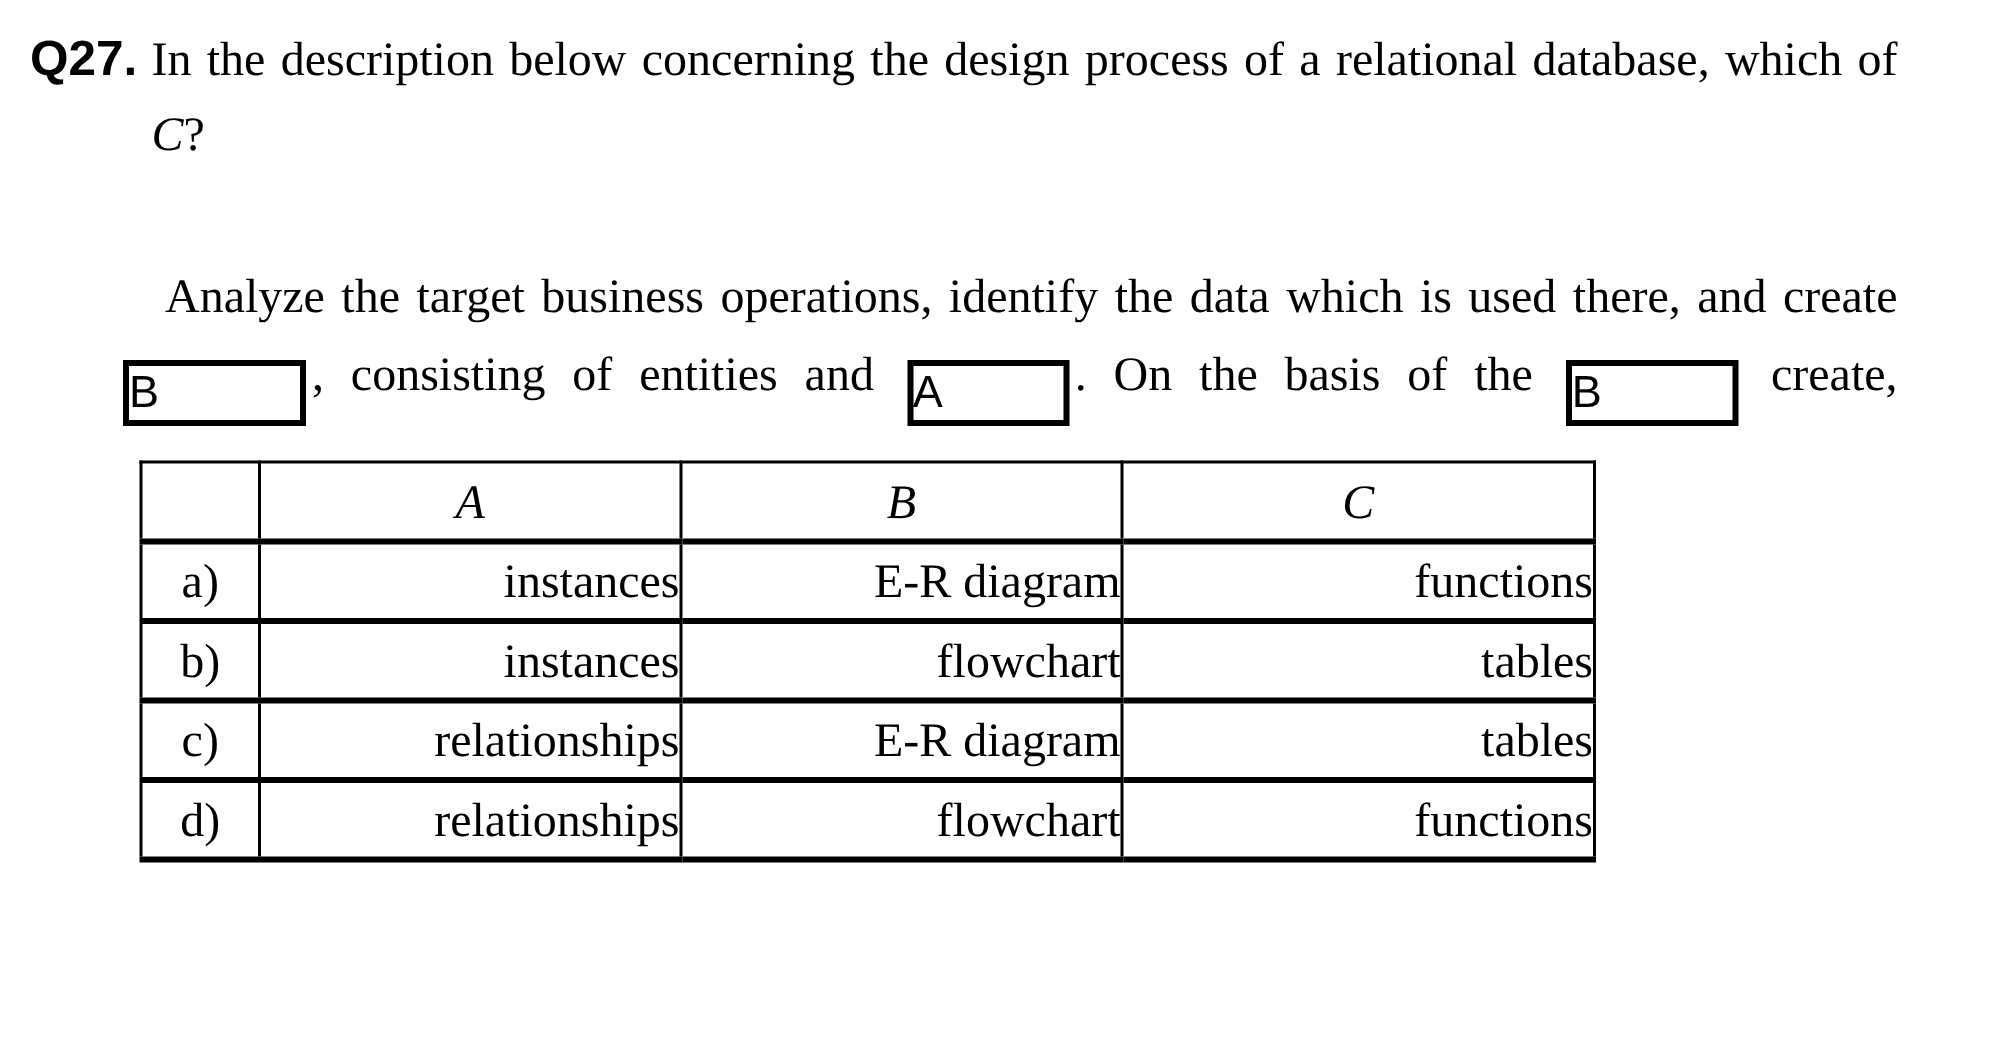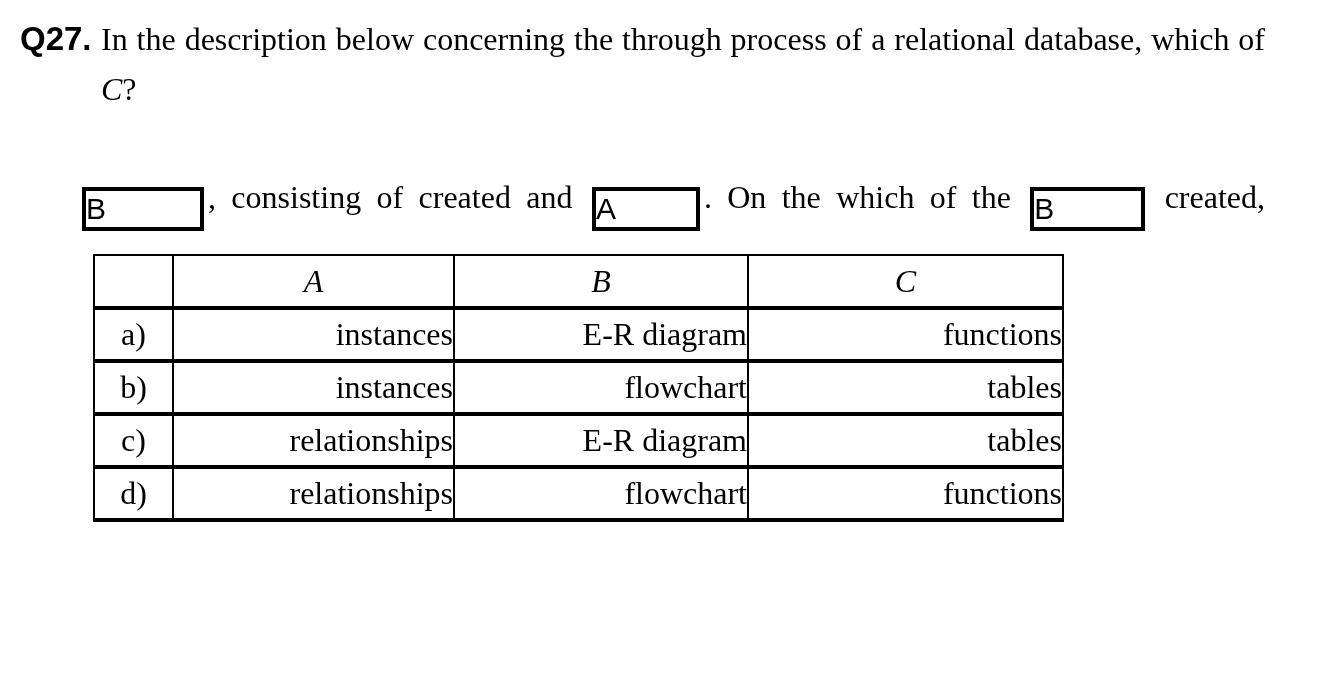--- a/index.html
+++ b/index.html
@@ -97,26 +97,27 @@
   td.last { border-right: 4px solid #000000; }
   tr.bottom td { border-bottom: 4px solid #000000; }
 </style>
 </head>
 <body>
 
 <div class="page">
 
   <div class="question-block">
     <span class="qnum">Q27.</span>
-    <div class="jline"><span>In the description below concerning the through process of a relational database, which of</span></div>
+    <div class="jline"><span>In the description below concerning the design process of a relational database, which of</span></div>
     <div><span class="term-italic">C</span><span>?</span></div>
   </div>
 
   <div class="desc-block">
-    <div class="jline"><span class="blank-box w-b1">B</span><span>, consisting of created and</span> <span class="blank-box w-a">A</span><span>. On the which of the</span> <span class="blank-box w-b2">B</span> <span>created,</span></div>
+    <div class="jline desc-line1"><span>Analyze the target business operations, identify the data which is used there, and create</span></div>
+    <div class="jline"><span class="blank-box w-b1">B</span><span>, consisting of entities and</span> <span class="blank-box w-a">A</span><span>. On the basis of the</span> <span class="blank-box w-b2">B</span> <span>create,</span></div>
   </div>
 
   <table class="options">
     <colgroup>
       <col style="width:79px">
       <col style="width:281px">
       <col style="width:294px">
       <col style="width:315px">
     </colgroup>
     <tbody>

